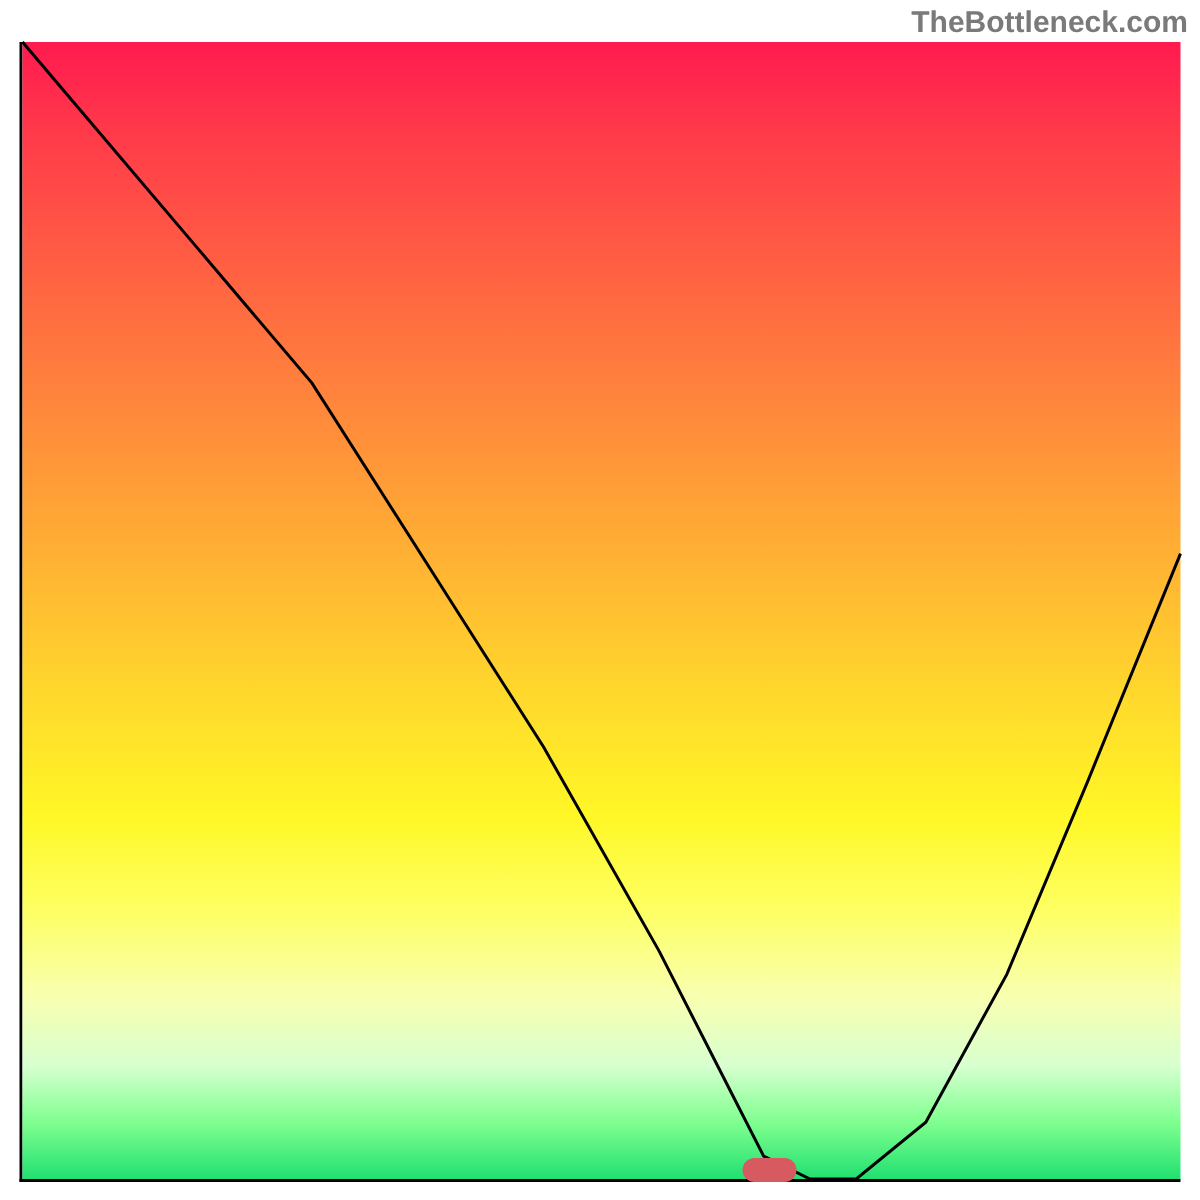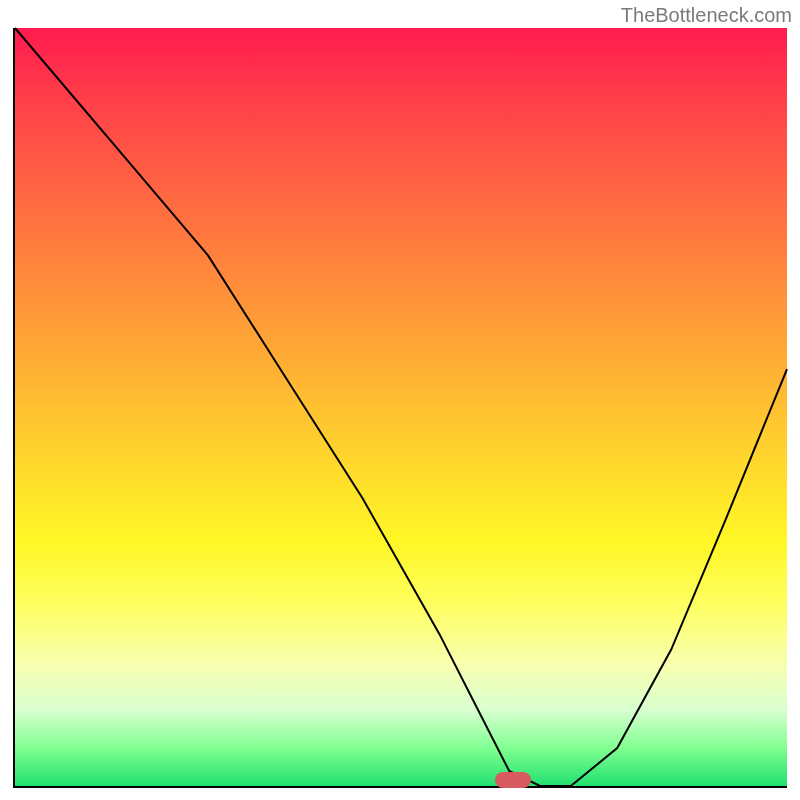--- a/index.html
+++ b/index.html
@@ -9,21 +9,21 @@
     height: 800px;
     position: relative;
     font-family: Arial, Helvetica, sans-serif;
     background: #ffffff;
   }
   .watermark {
     position: absolute;
     top: 4px;
     right: 8px;
     font-size: 20px;
-    font-weight: 400;
+    font-weight: 700;
     color: #7a7a7a;
     z-index: 10;
   }
   .plot-area {
     position: absolute;
     left: 13px;
     top: 28px;
     width: 774px;
     height: 760px;
     border-left: 2px solid #000;

